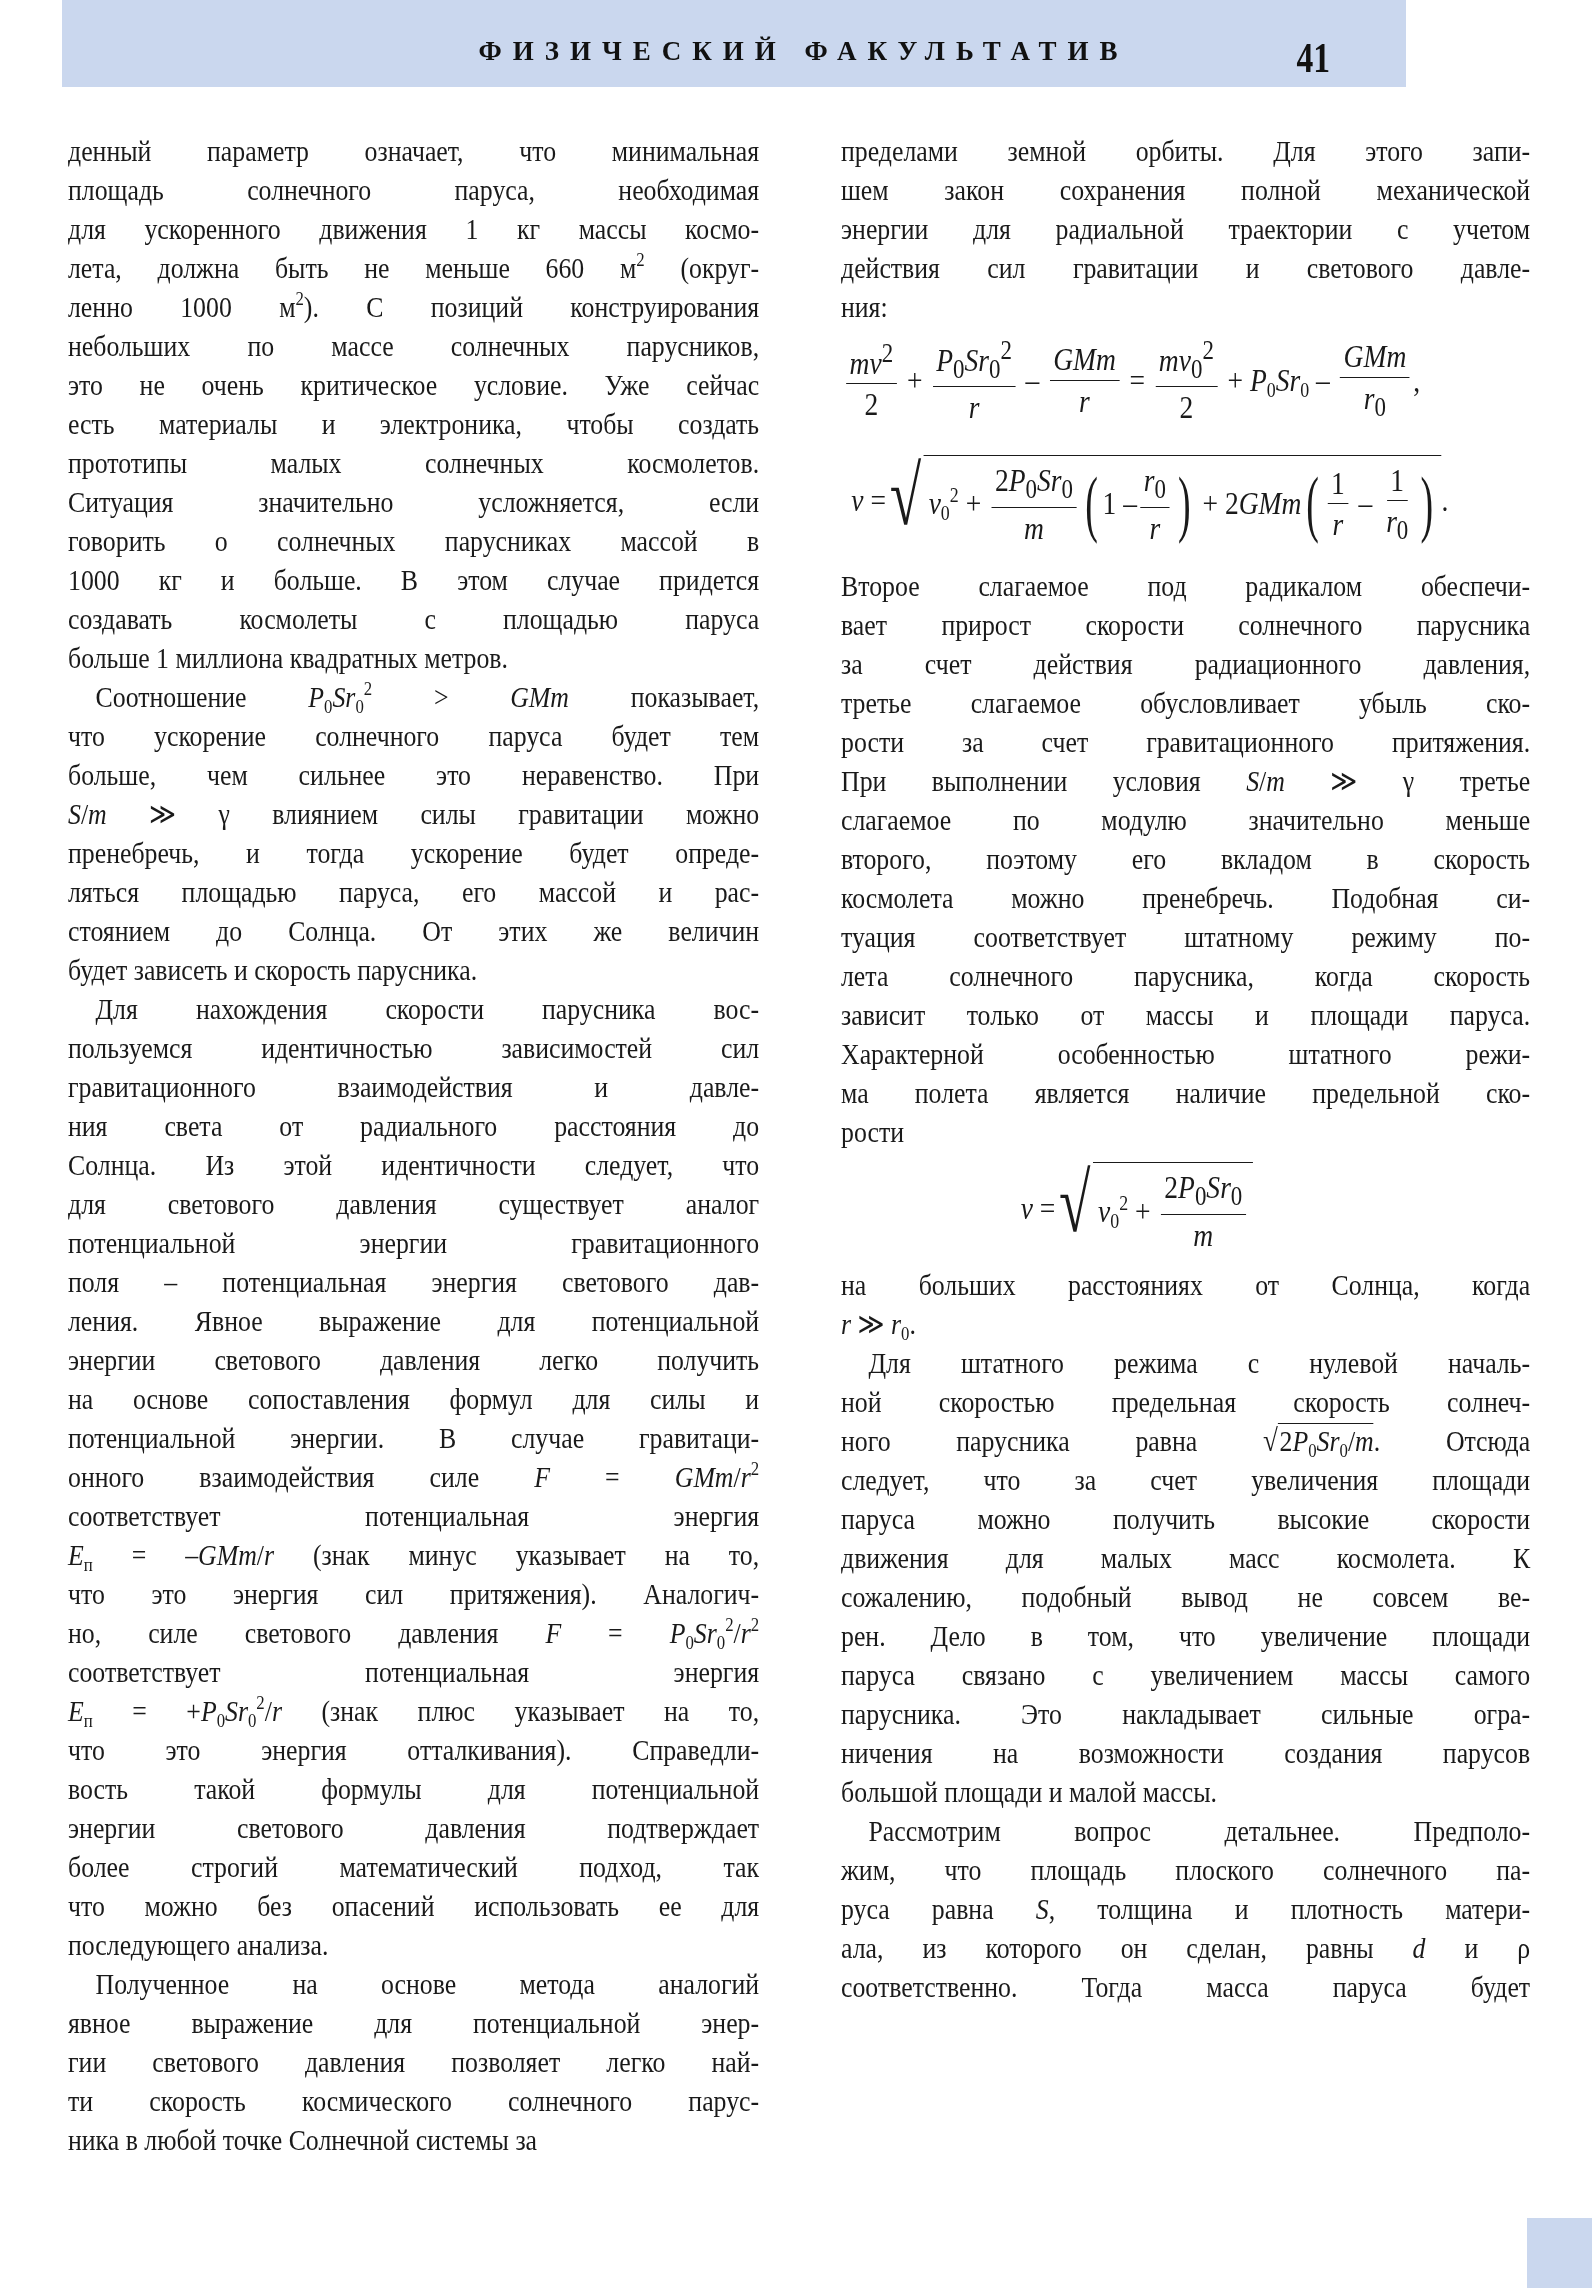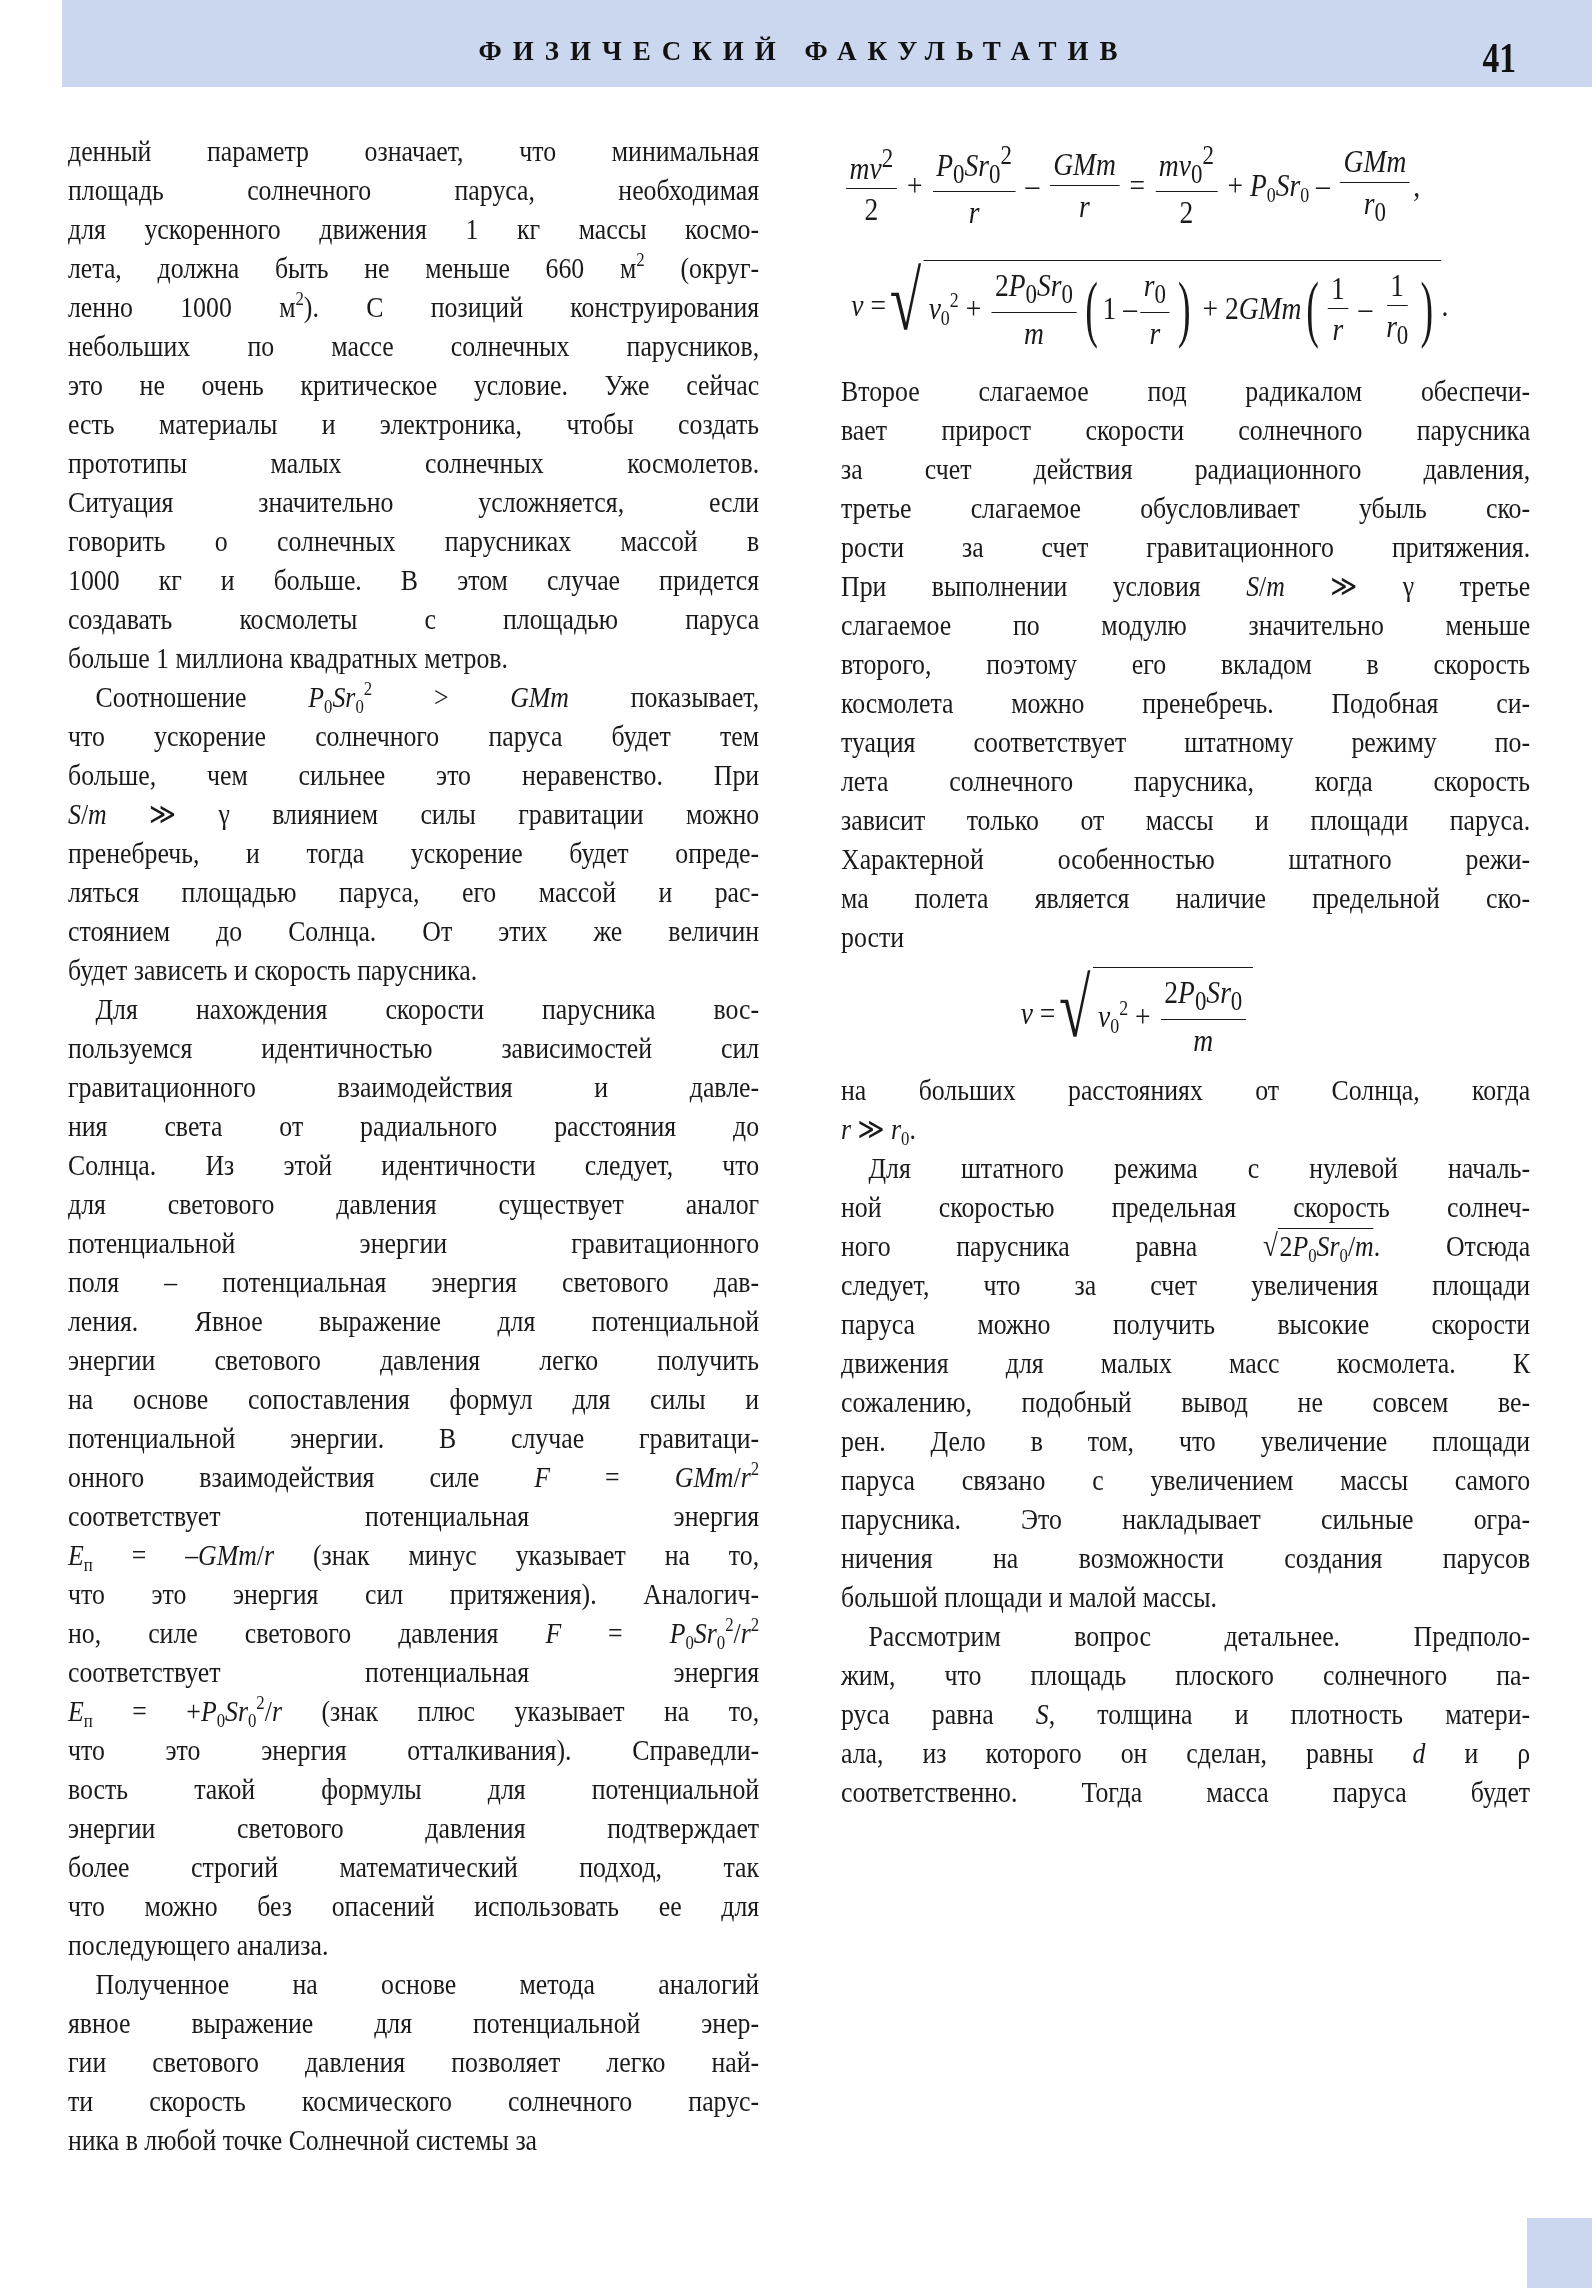--- a/index.html
+++ b/index.html
@@ -1,18 +1,18 @@
 <!DOCTYPE html>
 <html><head>
 <meta charset="utf-8">
 <style>
   html, body { margin:0; padding:0; background:#ffffff; }
   body { width:1592px; height:2289px; position:relative; overflow:hidden;
          font-family:"Liberation Serif","DejaVu Serif",serif; color:#1a1a1a; }
-  .header-band { position:absolute; left:62px; top:0; width:1530px; height:87px; background:#cad7ee; }
+  .header-band { position:absolute; left:62px; top:0; width:1344px; height:87px; background:#cad7ee; }
   .running-title { position:absolute; left:0; width:1194px; top:36px; text-align:center;
          font-family:"Liberation Serif",serif; font-weight:bold; font-size:27px; letter-spacing:11px; color:#111; padding-left:289px; box-sizing:border-box; }
   .page-number { position:absolute; right:76px; top:34px; font-weight:bold; font-size:42px; color:#111;
          transform:scaleX(0.8); transform-origin:right center; }
   .corner-tab { position:absolute; left:1527px; top:2218px; width:65px; height:71px; background:#cad7ee; }
 
   .col { position:absolute; top:131px; }
   .col-left { left:68px; width:691px; }
   .col-right { left:841px; width:689px; }
   .ln { height:39px; line-height:39px; font-size:30px; white-space:nowrap;
@@ -93,20 +93,27 @@
     <div class="ln">что можно без опасений использовать ее для</div>
     <div class="ln last">последующего анализа.</div>
     <div class="ln indent">Полученное на основе метода аналогий</div>
     <div class="ln">явное выражение для потенциальной энер-</div>
     <div class="ln">гии светового давления позволяет легко най-</div>
     <div class="ln">ти скорость космического солнечного парус-</div>
     <div class="ln last">ника в любой точке Солнечной системы за</div>
   </div>
 
 <div class="col col-right">
+  <div id="r-intro">
+      <div class="ln">пределами земной орбиты. Для этого запи-</div>
+      <div class="ln">шем закон сохранения полной механической</div>
+      <div class="ln">энергии для радиальной траектории с учетом</div>
+      <div class="ln">действия сил гравитации и светового давле-</div>
+      <div class="ln last">ния:</div>
+    </div>
 
   <div class="formula" style="height:109px; padding-left:2px;">
     <span class="frac">
         <span class="num"><i>mv</i><sup>2</sup></span>
         <span class="den">2</span>
       </span>
     <span class="op">+</span>
     <span class="frac">
         <span class="num"><i>P</i><sub>0</sub><i>Sr</i><sub>0</sub><sup>2</sup></span>
         <span class="den"><i>r</i></span>

